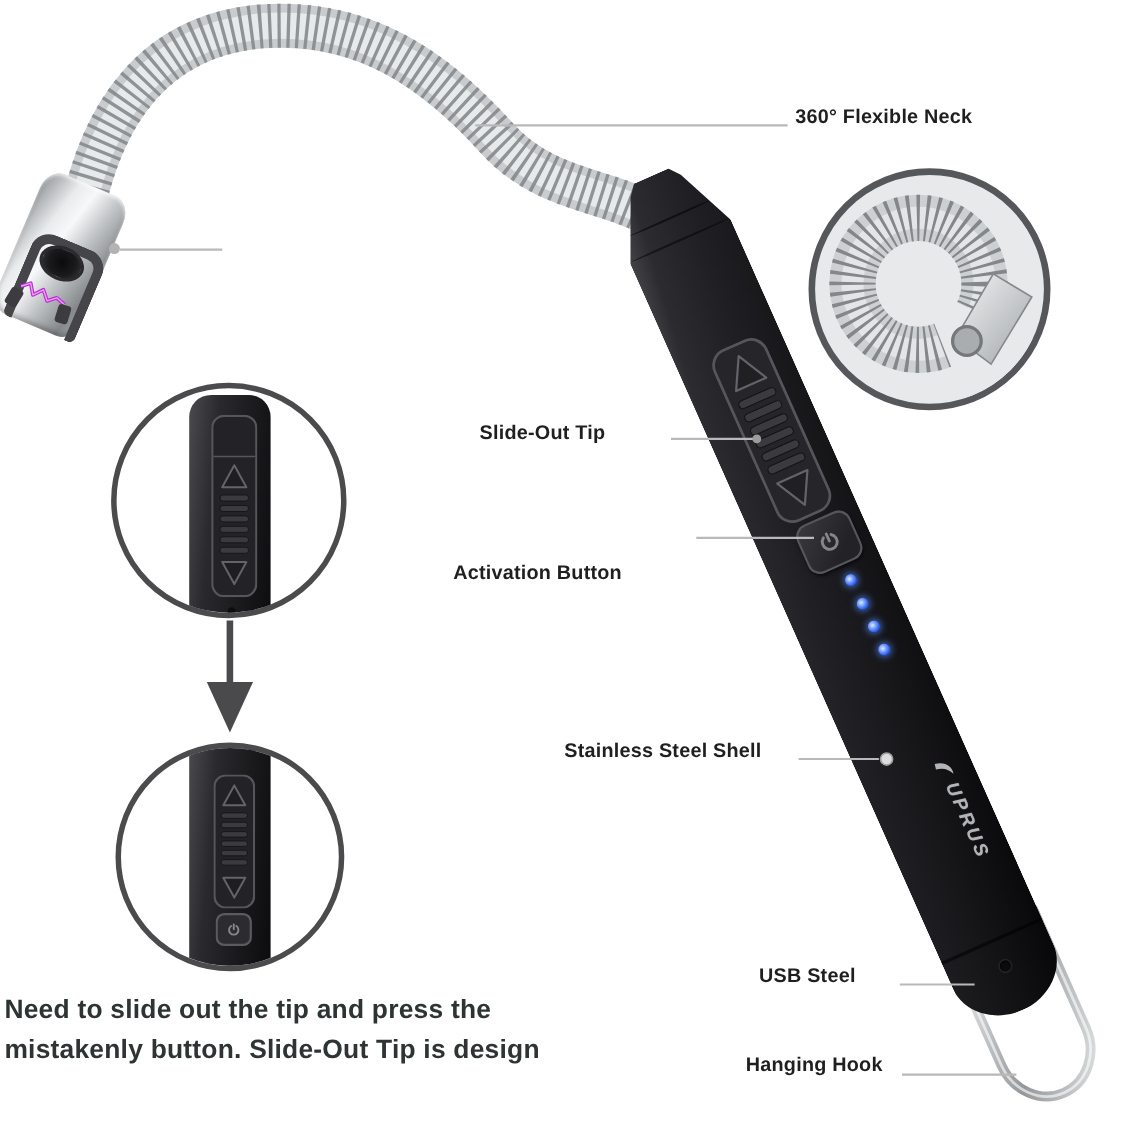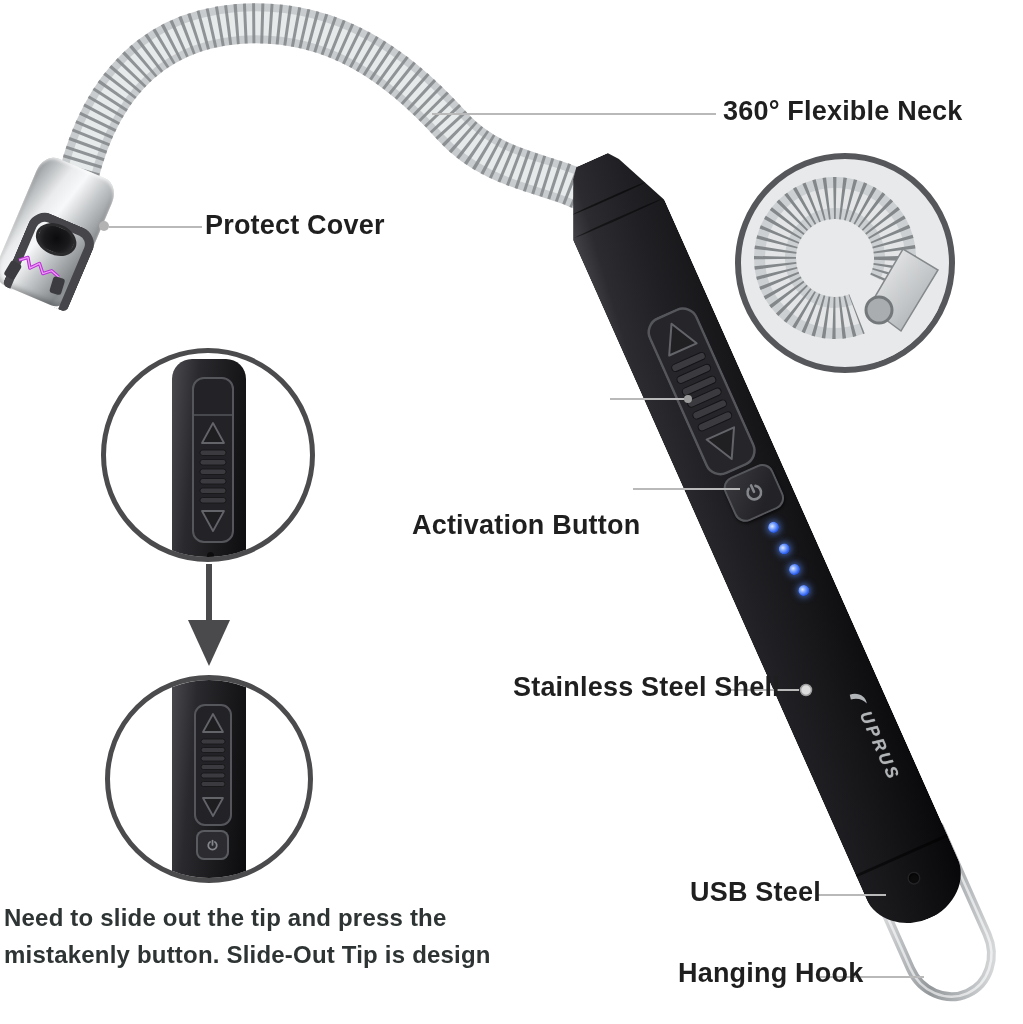--- a/index.html
+++ b/index.html
@@ -1,21 +1,21 @@
 <!DOCTYPE html>
 <html><head>
 <meta charset="utf-8">
 <style>
   html,body{margin:0;padding:0;background:#fff;}
   .canvas{position:relative;width:1023px;height:1024px;background:#ffffff;overflow:hidden;
           font-family:"Liberation Sans","DejaVu Sans",sans-serif;}
   .layer{position:absolute;left:0;top:0;width:1023px;height:1024px;pointer-events:none;}
 
   
-  .label{position:absolute;font-size:27px;font-weight:600;color:#1f1f1f;letter-spacing:.2px;white-space:nowrap;z-index:6;}
+  .label{position:absolute;font-size:18px;font-weight:600;color:#1f1f1f;letter-spacing:.2px;white-space:nowrap;z-index:6;}
   .lbl-neck{left:723px;top:96px;}
   .lbl-cover{left:205px;top:210px;}
   .lbl-slide{left:436px;top:383px;}
   .lbl-activate{left:412px;top:470px;margin-top:40px;}
   .lbl-shell{left:483px;top:672px;margin-left:30px;}
   .lbl-usb{left:690px;top:877px;}
   .lbl-hook{left:638px;top:958px;margin-left:40px;}
 
   .note{position:absolute;left:4px;top:899px;font-size:24px;font-weight:600;color:#2e3434;
         line-height:37px;letter-spacing:.2px;z-index:6;white-space:nowrap;}
@@ -228,21 +228,21 @@
       <path d="M726 690 H799"></path>
       <path d="M818 895 H886"></path>
       <path d="M820 977 H924"></path>
     </g>
     <circle cx="104" cy="226" r="5" fill="#b3b3b3"></circle>
     <circle cx="688" cy="399" r="4" fill="#9c9c9c"></circle>
     <circle cx="806" cy="690" r="5.5" fill="#dcdcdc" stroke="#9f9f9f" stroke-width="1.5"></circle>
   </svg>
 
   <div class="label lbl-neck">360° Flexible Neck</div>
-  <div class="label lbl-cover">Protect Cover</div>
+  <div class="label lbl-slide">Slide-Out Tip</div>
   <div class="label lbl-activate">Activation Button</div>
   <div class="label lbl-shell">Stainless Steel Shell</div>
   <div class="label lbl-usb">USB Steel</div>
   <div class="label lbl-hook">Hanging Hook</div>
 
   <div class="note">
     <div>Need to slide out the tip and press the</div>
     <div>mistakenly button. Slide-Out Tip is design</div>
   </div>
 

